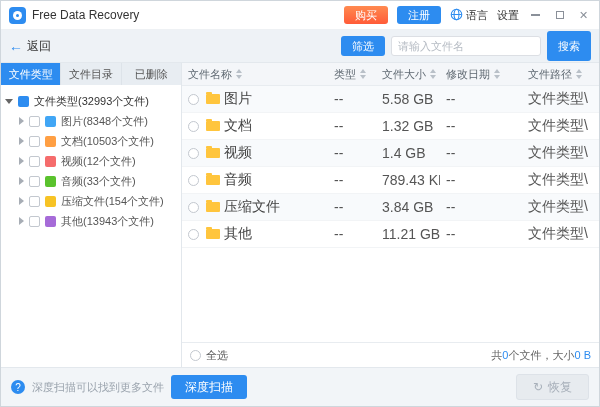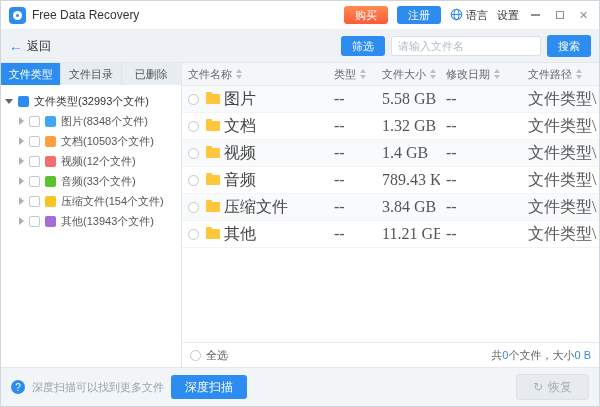--- a/index.html
+++ b/index.html
@@ -22,21 +22,21 @@
   .ic-max{display:inline-block;width:8px;height:8px;border:1px solid #8a9099;box-sizing:border-box;}
 
   
   .toolbar{height:32px;flex:none;background:#eef2f6;border-bottom:1px solid #e3e8ed;display:flex;align-items:center;padding:0 8px;gap:6px;}
   .back{display:flex;align-items:center;gap:4px;color:#333;cursor:pointer;font-size:12px;}
   .back-arrow{color:#2d8cf0;font-weight:bold;font-size:14px;line-height:1;}
   .spacer{flex:1;}
   .btn.filter{height:20px;}
   .search-input{width:150px;height:20px;border:1px solid #dcdfe4;border-radius:3px;padding:0 6px;font-size:11px;color:#333;font-family:inherit;background:#fff;box-sizing:border-box;outline:none;}
   .search-input::placeholder{color:#b6bcc4;}
-  .btn.search{height:22px;}
+  .btn.search{height:30px;}
 
   
   .content{flex:1;display:flex;min-height:0;}
   .left{width:180px;flex:none;border-right:1px solid #e2e7ec;display:flex;flex-direction:column;background:#fff;}
   .tabs{display:flex;height:22px;flex:none;}
   .tab{flex:1;display:flex;align-items:center;justify-content:center;font-size:11px;background:#e8edf2;color:#555;cursor:pointer;border-right:1px solid #dde3e9;white-space:nowrap;}
   .tab:last-child{border-right:none;}
   .tab.active{background:#2d8cf0;color:#fff;}
   .tree{flex:1;padding:6px 4px;overflow:hidden;}
   .tree-root{display:flex;align-items:center;gap:5px;height:20px;font-size:11px;color:#333;cursor:pointer;white-space:nowrap;}
@@ -60,21 +60,21 @@
   .cell{padding:0 6px;display:flex;align-items:center;gap:4px;box-sizing:border-box;white-space:nowrap;overflow:hidden;}
   .col-name{flex:0 0 146px;}
   .col-type{flex:0 0 48px;}
   .col-size{flex:0 0 64px;}
   .col-date{flex:0 0 82px;}
   .col-path{flex:1;}
   .sort{position:relative;width:7px;height:10px;display:inline-block;flex:none;}
   .sort::before{content:"";position:absolute;top:0;left:0;border-left:3px solid transparent;border-right:3px solid transparent;border-bottom:4px solid #b9c0c8;}
   .sort::after{content:"";position:absolute;bottom:0;left:0;border-left:3px solid transparent;border-right:3px solid transparent;border-top:4px solid #b9c0c8;}
   .tbody{flex:1;overflow:hidden;}
-  .trow{display:flex;height:26px;align-items:center;font-size:16px;color:#555;border-bottom:1px solid #f2f4f6;cursor:pointer;font-family:Liberation Serif, serif;}
+  .trow{display:flex;height:26px;align-items:center;font-size:14px;color:#555;border-bottom:1px solid #f2f4f6;cursor:pointer;}
   .trow:nth-child(odd){background:#f8fafc;}
   .rb{width:11px;height:11px;border:1px solid #c3c8cf;border-radius:50%;background:#fff;flex:none;cursor:pointer;box-sizing:border-box;}
   .folder{width:14px;height:10px;background:#ffc53d;border-radius:1px;position:relative;flex:none;margin-left:3px;}
   .folder::before{content:"";position:absolute;top:-2px;left:0;width:6px;height:2px;background:#ffc53d;border-radius:1px 1px 0 0;}
   .row-name{color:#444;}
   .tfoot{height:24px;flex:none;border-top:1px solid #e8ecf0;display:flex;align-items:center;padding:0 8px;gap:5px;font-size:11px;color:#555;}
   .sum{margin-left:auto;color:#666;display:flex;align-items:center;}
   .blue{color:#2d8cf0;font-weight:normal;}
 
   

